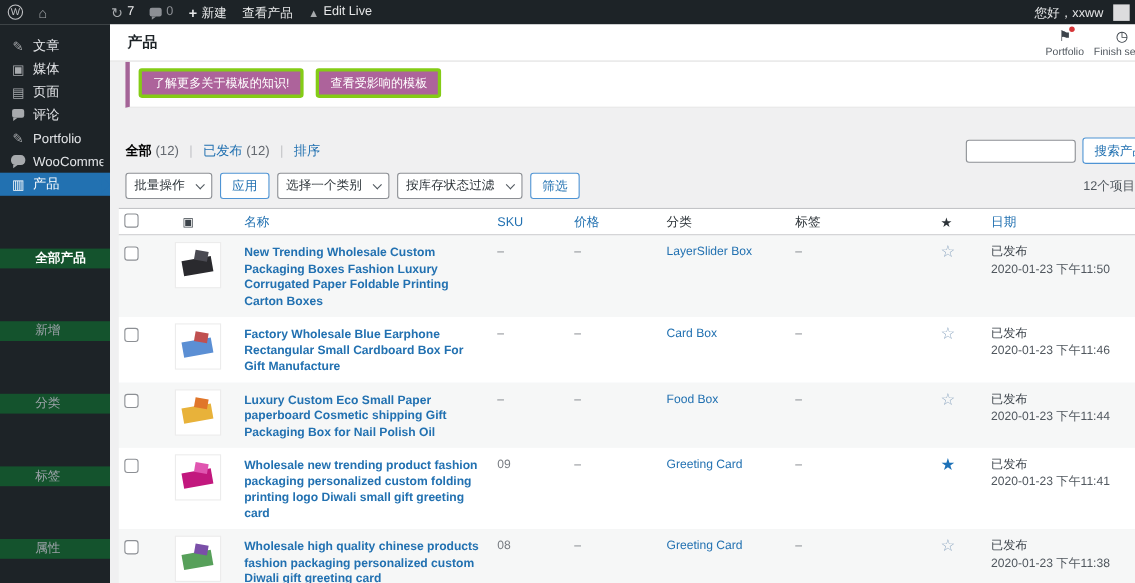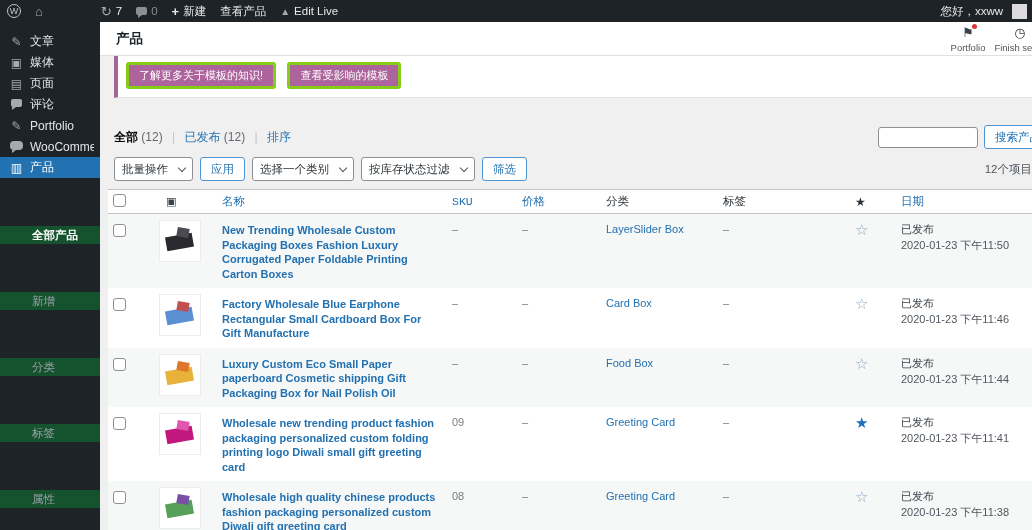--- a/index.html
+++ b/index.html
@@ -89,21 +89,21 @@
   .icount { margin-left: auto; color: #50575e; font-size: 11.5px; }
 
   
   .table { margin: 8px 0 0 8px; }
   .grid { display: grid; grid-template-columns: 26px 88px 230px 70px 84px 117px 132px 46px 1fr; }
   .thead { background: #fff; border-top: 1px solid #c3c4c7; border-bottom: 1px solid #c3c4c7; height: 25px; align-items: center; font-size: 11.5px; }
   .c-cb { padding-left: 5px; }
   input[type="checkbox"] { appearance: none; -webkit-appearance: none; width: 13px; height: 13px; border: 1px solid #8c8f94; border-radius: 3px; background: #fff; cursor: pointer; margin: 0; }
   .c-thumb { padding-left: 32px; }
   .ic-image::before { content: "▣"; color: #3c434a; font-size: 11px; }
-  .th-link { color: #2271b1; text-decoration: none; cursor: pointer; font-family: Liberation Mono, monospace; }
+  .th-link { color: #2271b1; text-decoration: none; cursor: pointer; }
   .th-plain { color: #2c3338; }
   .th-star::before { content: "★"; color: #2c3338; font-size: 12px; }
   .trow { padding: 7px 0; align-items: start; background: #fff; }
   .trow.alt { background: #f6f7f7; }
   .trow .c-cb input { margin-top: 3px; }
   .thumb { display: block; width: 40px; height: 40px; margin-left: 26px; background: #fff; box-shadow: 0 0 0 1px #ececec; position: relative; overflow: hidden; cursor: pointer; }
   .thumb i { position: absolute; display: block; }
   .thumb .t1 { left: 6px; top: 14px; width: 27px; height: 14px; background: var(--c1); transform: rotate(-10deg); }
   .thumb .t2 { left: 17px; top: 7px; width: 12px; height: 9px; background: var(--c2); transform: rotate(10deg); }
   .col-name { font-size: 11px; font-weight: 600; color: #2271b1; line-height: 1.32; padding-right: 16px; text-decoration: none; cursor: pointer; margin-top: 2px; }

